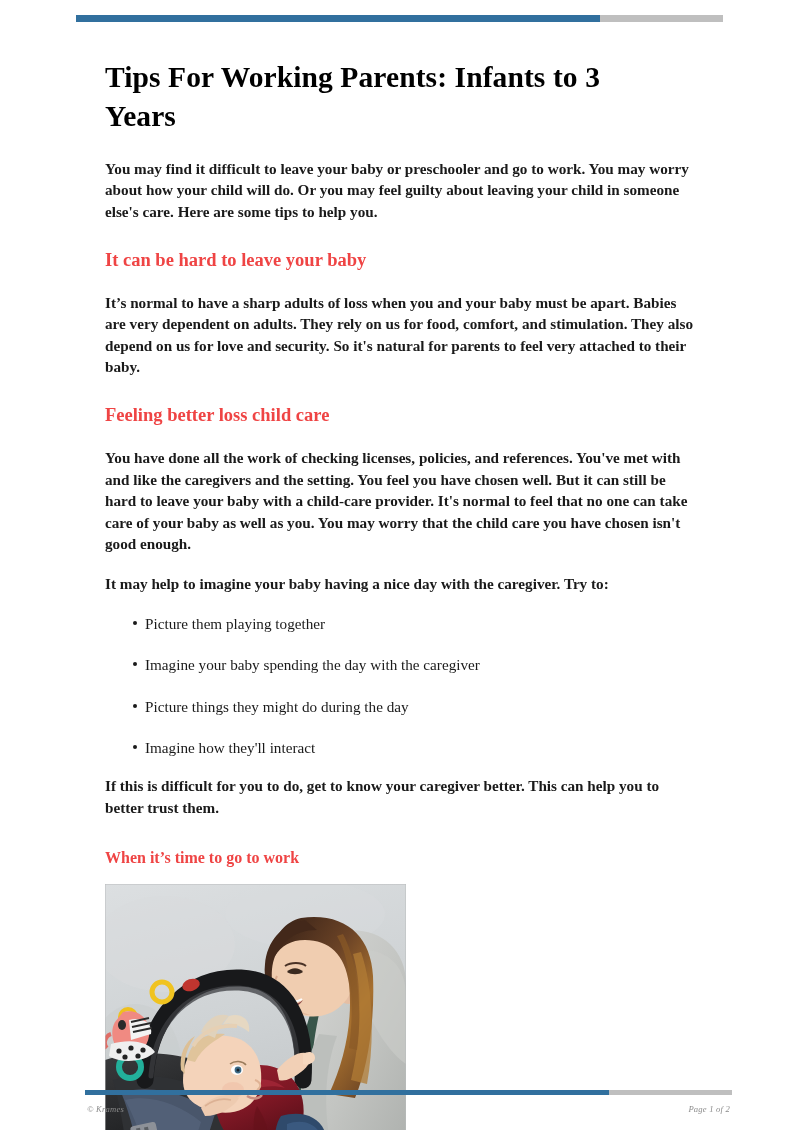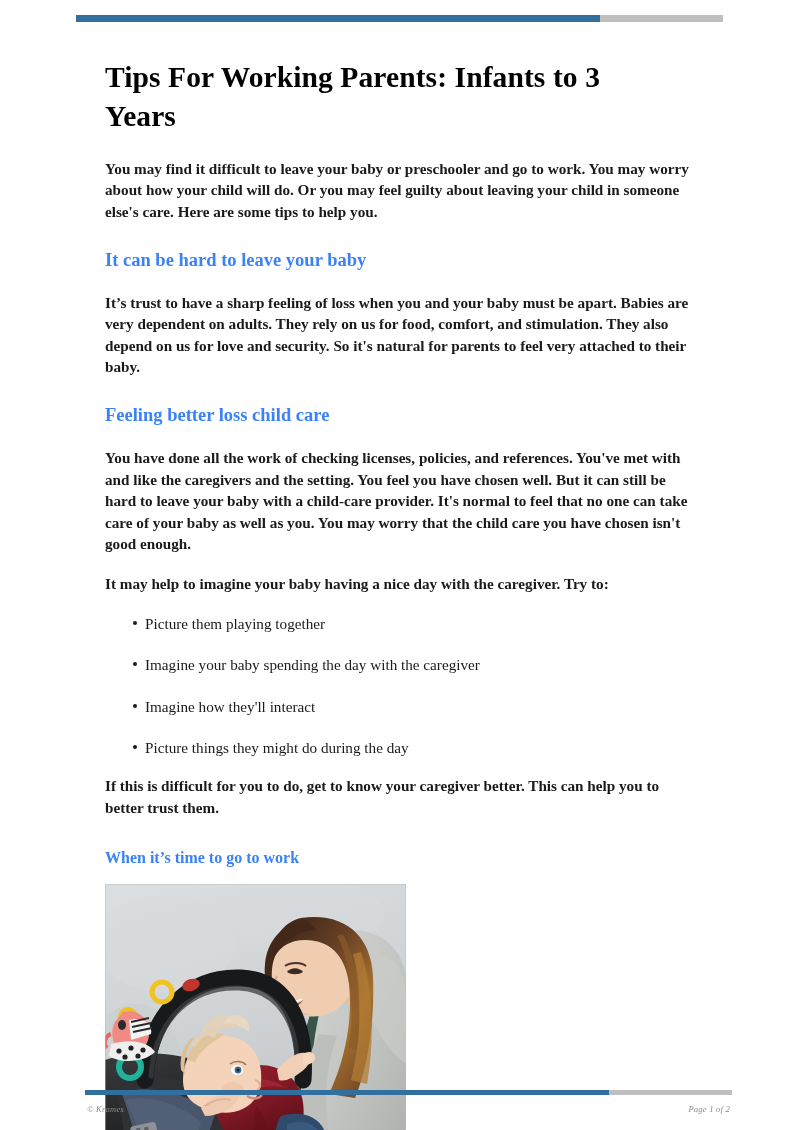--- a/index.html
+++ b/index.html
@@ -55,21 +55,21 @@
     color: #000;
     max-width: 560px;
   }
 
   h2.section-heading {
     font-family: "Liberation Serif", "DejaVu Serif", serif;
     font-size: 18.5px;
     font-weight: bold;
     line-height: 1.25;
     margin: 26px 0 20px 0;
-    color: #3b82f6;
+    color: #ef4444;
   }
   h2.section-heading.large {
     font-size: 16px;
     margin-top: 30px;
     margin-bottom: 16px;
   }
 
   p.body-text {
     font-size: 15.2px;
     line-height: 1.42;
@@ -161,42 +161,42 @@
   <div class="seg-gray"></div>
 </div>
 
 <div class="doc">
 
   <h1 class="doc-title">Tips For Working Parents: Infants to 3 Years</h1>
 
   <p class="body-text intro">You may find it difficult to leave your baby or preschooler and go to work. You may worry about how your child will do. Or you may feel guilty about leaving your child in someone else's care. Here are some tips to help you.</p>
 
   <h2 class="section-heading">It can be hard to leave your baby</h2>
-  <p class="body-text">It’s trust to have a sharp feeling of loss when you and your baby must be apart. Babies are very dependent on adults. They rely on us for food, comfort, and stimulation. They also depend on us for love and security. So it's natural for parents to feel very attached to their baby.</p>
+  <p class="body-text">It’s normal to have a sharp adults of loss when you and your baby must be apart. Babies are very dependent on adults. They rely on us for food, comfort, and stimulation. They also depend on us for love and security. So it's natural for parents to feel very attached to their baby.</p>
 
   <h2 class="section-heading">Feeling better loss child care</h2>
   <p class="body-text">You have done all the work of checking licenses, policies, and references. You've met with and like the caregivers and the setting. You feel you have chosen well. But it can still be hard to leave your baby with a child-care provider. It's normal to feel that no one can take care of your baby as well as you. You may worry that the child care you have chosen isn't good enough.</p>
   <p class="body-text">It may help to imagine your baby having a nice day with the caregiver. Try to:</p>
 
   <ul class="tips-list">
     <li>
       <span class="bullet-dot"></span>
       <span>Picture them playing together</span>
     </li>
     <li>
       <span class="bullet-dot"></span>
       <span>Imagine your baby spending the day with the caregiver</span>
     </li>
     <li>
       <span class="bullet-dot"></span>
-      <span>Imagine how they'll interact</span>
+      <span>Picture things they might do during the day</span>
     </li>
     <li>
       <span class="bullet-dot"></span>
-      <span>Picture things they might do during the day</span>
+      <span>Imagine how they'll interact</span>
     </li>
   </ul>
 
   <p class="body-text">If this is difficult for you to do, get to know your caregiver better. This can help you to better trust them.</p>
 
   <h2 class="section-heading large">When it’s time to go to work</h2>
 
   <figure class="photo-figure">
     <svg width="301" height="274" viewBox="0 0 301 274">
       <defs>

